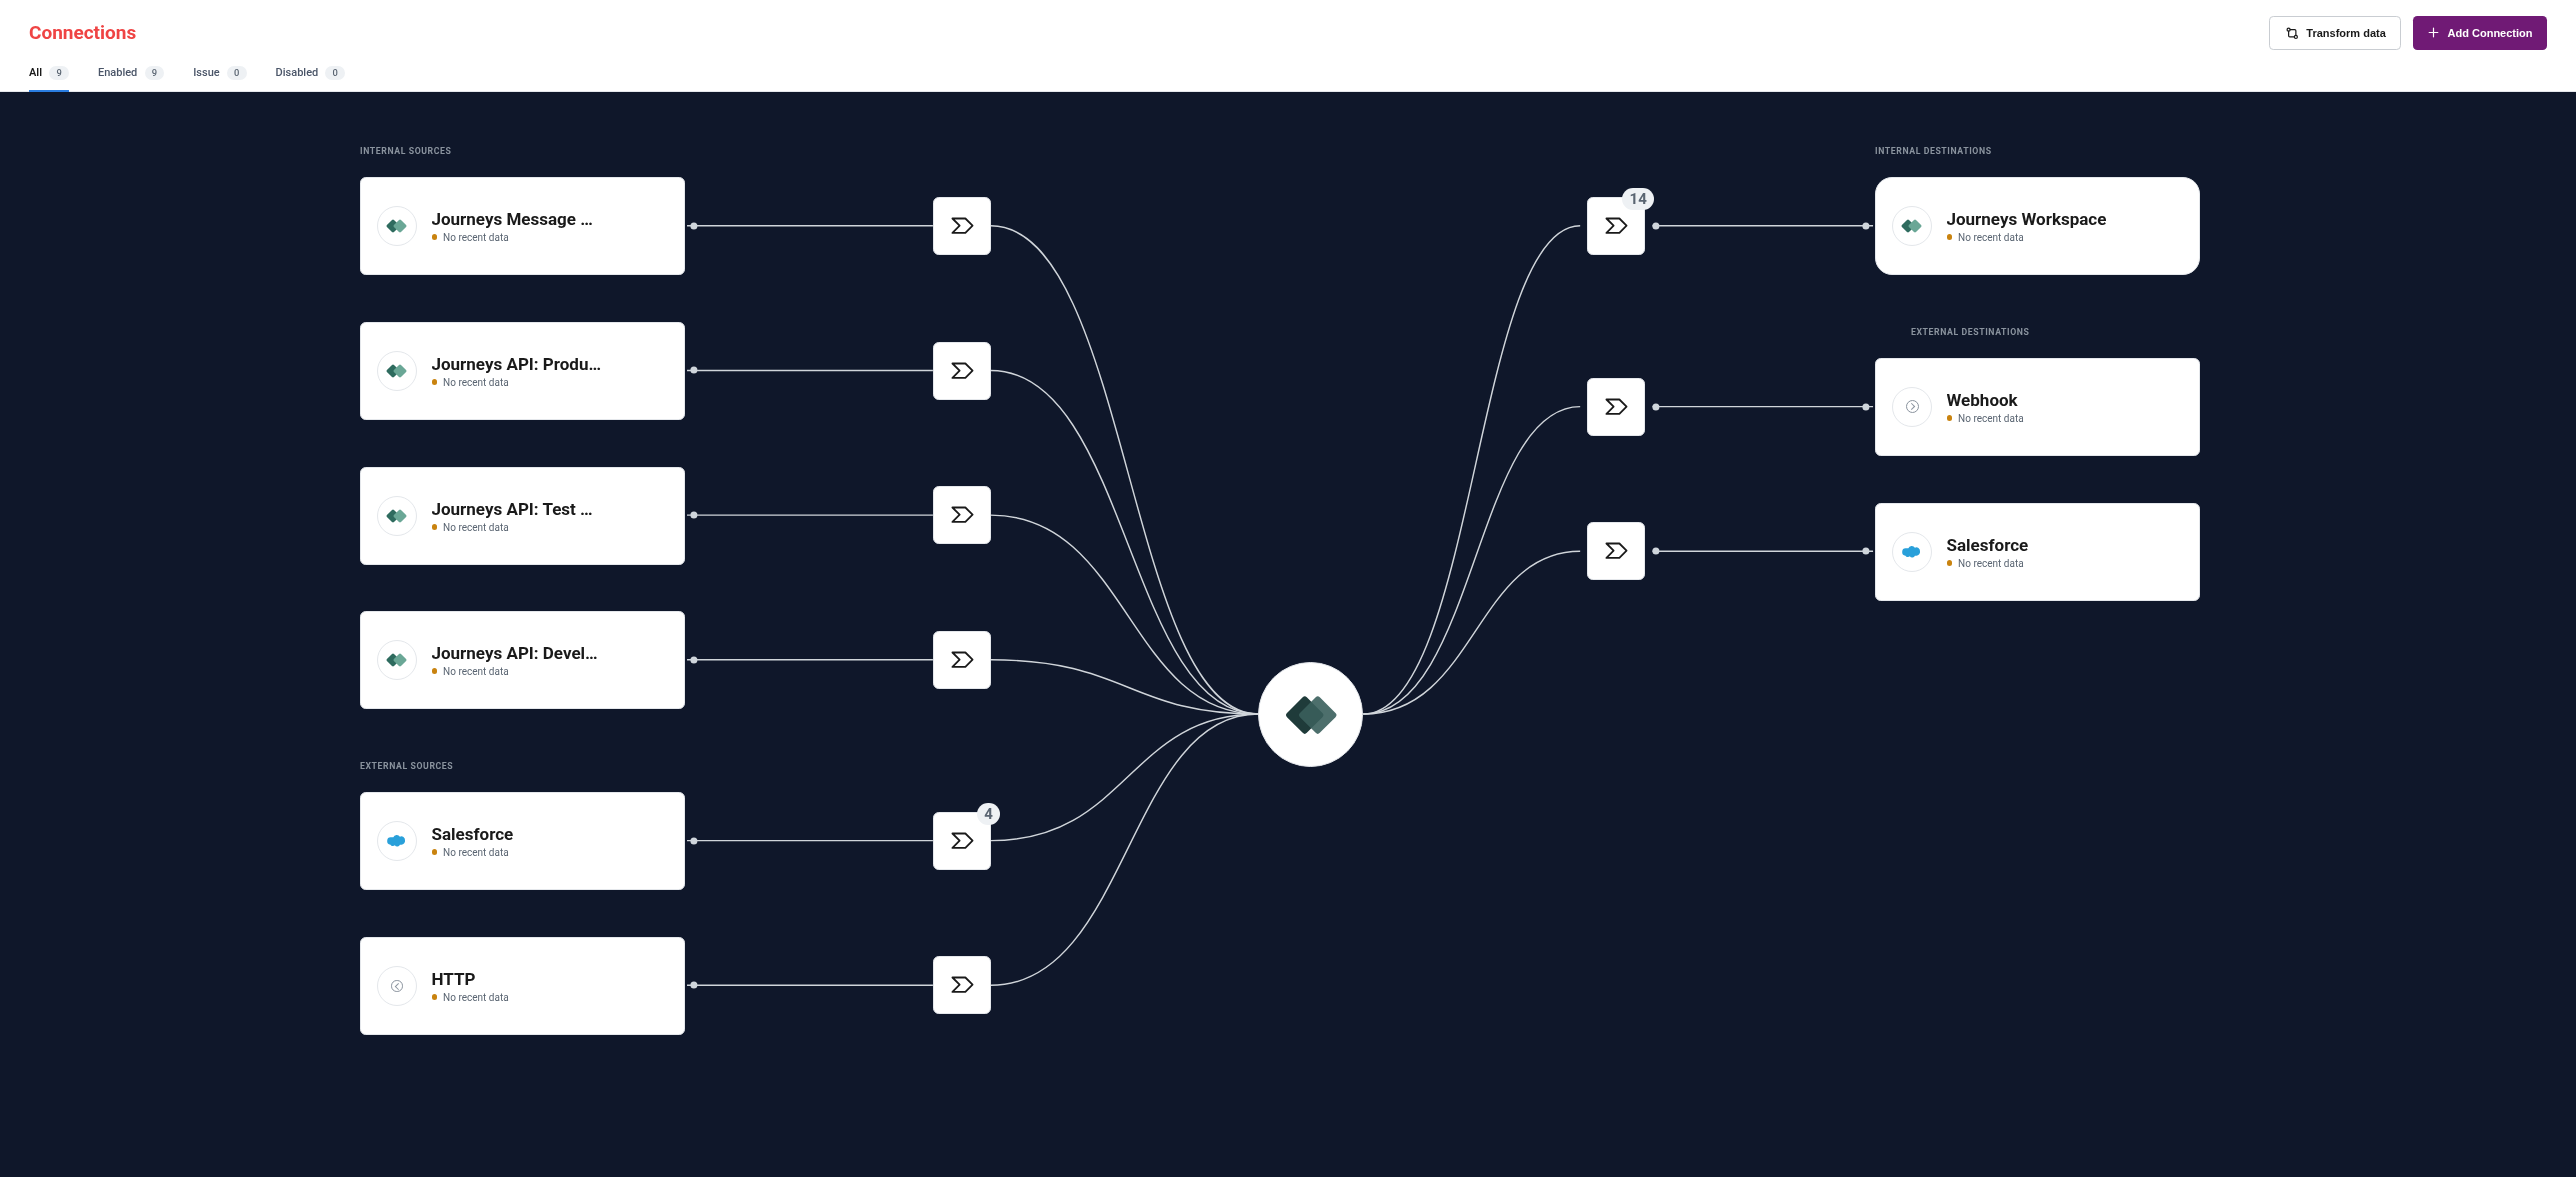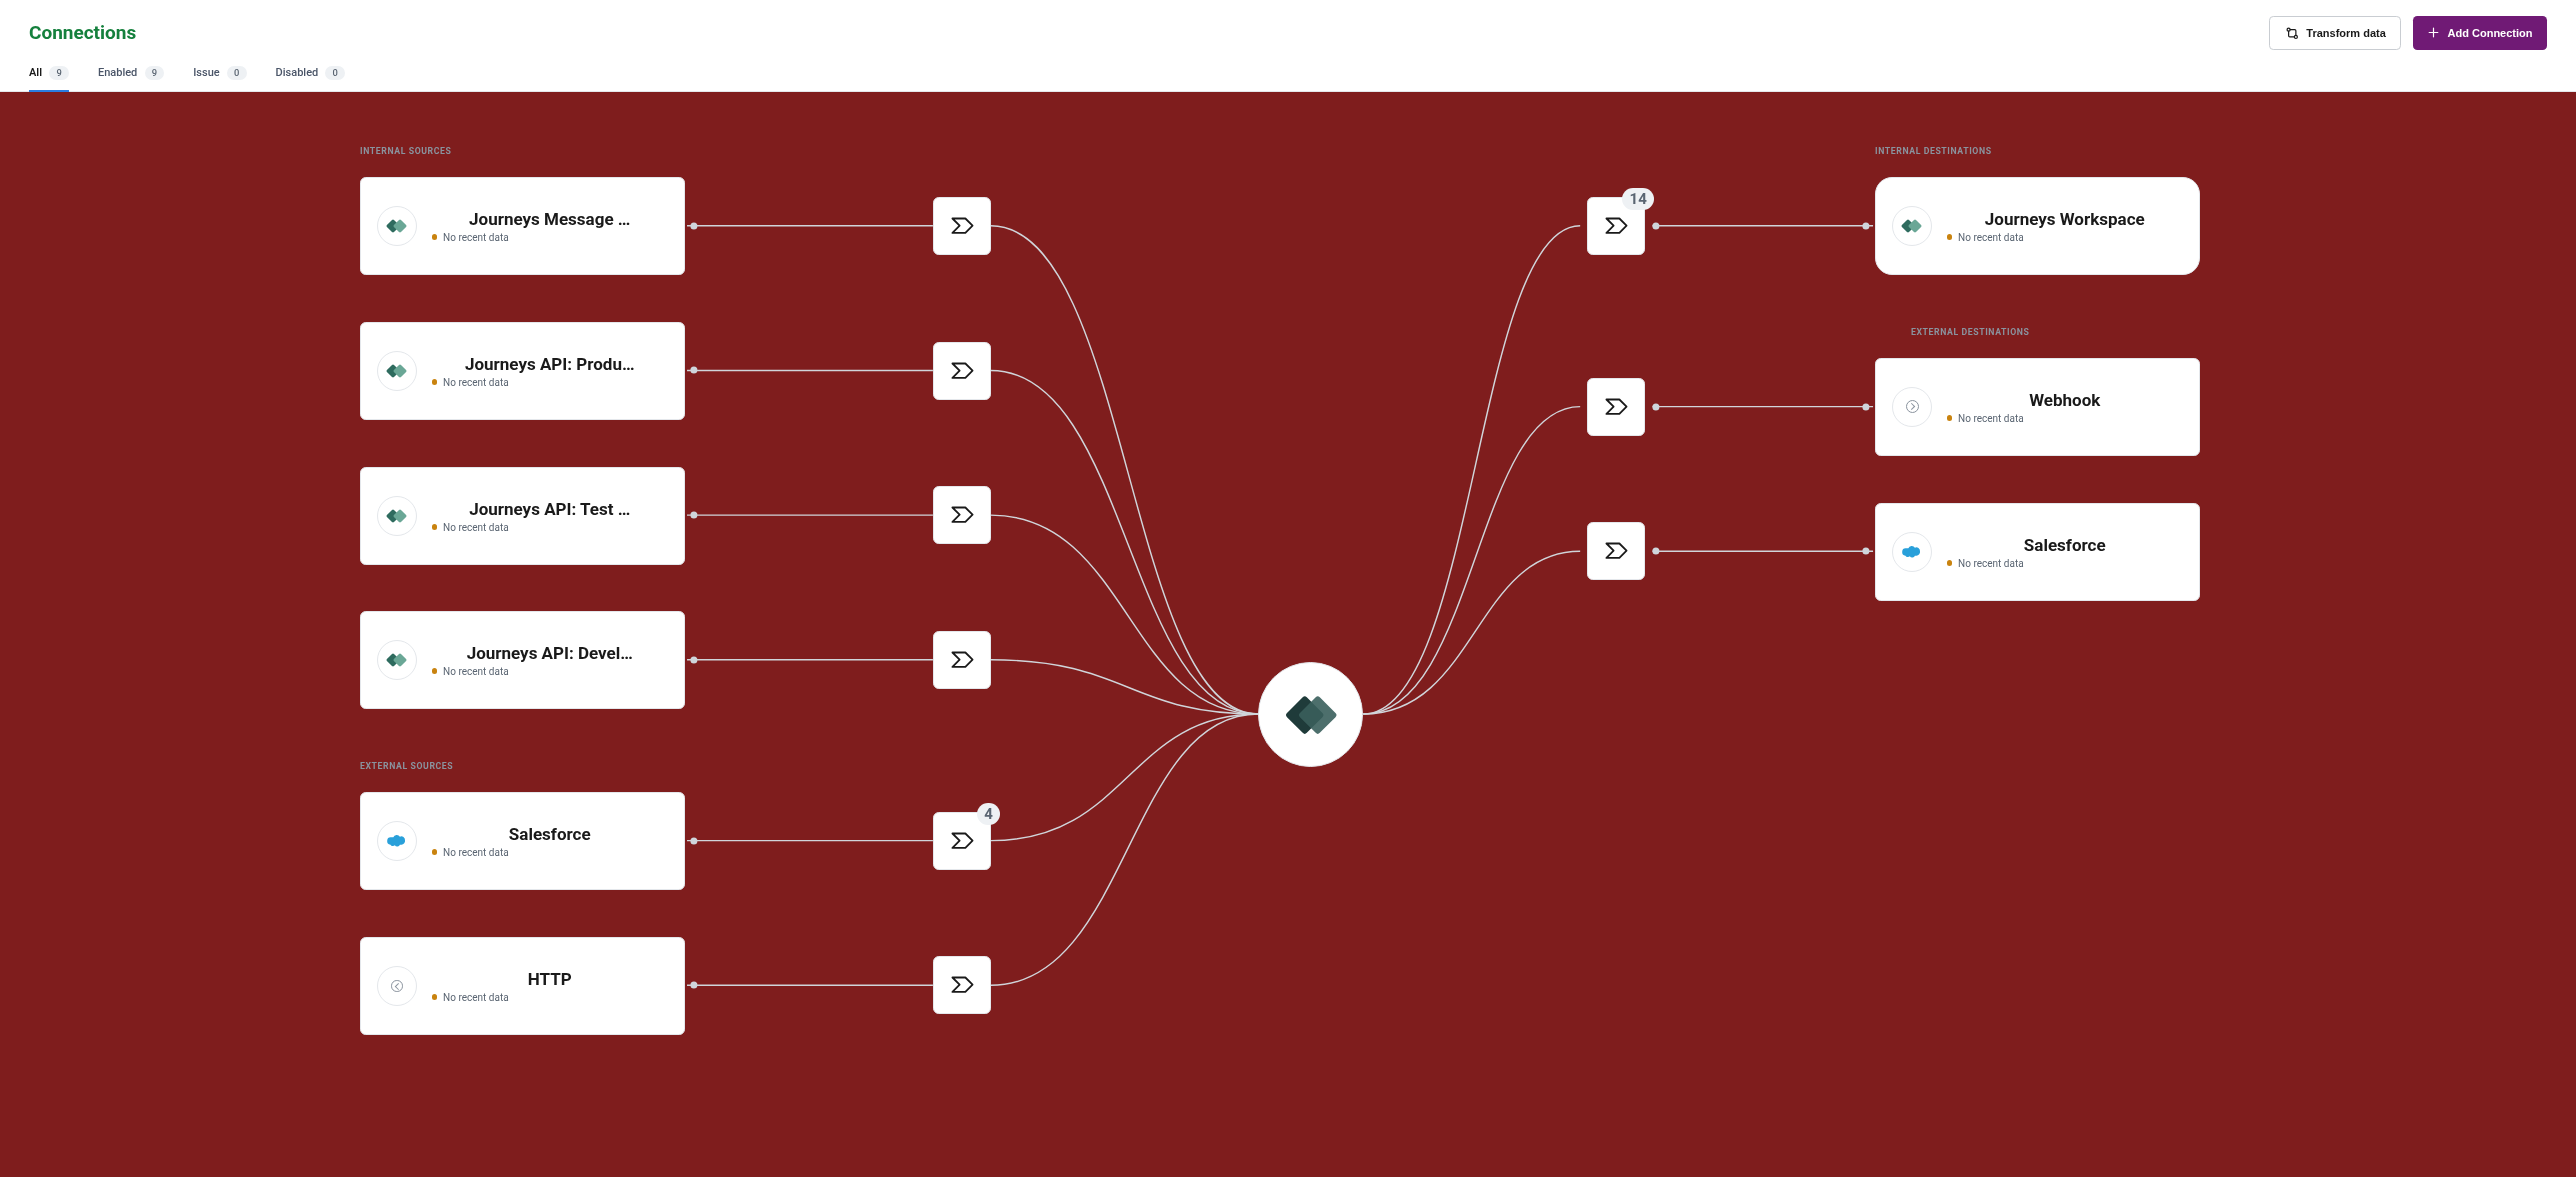--- a/index.html
+++ b/index.html
@@ -12,21 +12,21 @@
   .page { width: 100%; }
   .header {
     display: flex;
     justify-content: space-between;
     align-items: center;
     padding: 16px 29px 8.7px 29px;
   }
   .page-title {
     font-size: 19px;
     font-weight: 700;
-    color: #15803d;
+    color: #ef4444;
   }
   .header-actions { display: flex; gap: 11.6px; }
   .btn {
     display: inline-flex;
     align-items: center;
     gap: 7.2px;
     padding: 8.7px 14.5px;
     border-radius: 4.3px;
     font-size: 11px;
     font-weight: 600;
@@ -74,23 +74,22 @@
     border-radius: 722px;
     padding: 1.4px 7.2px;
     font-size: 9.4px;
     font-weight: 500;
   }
 
   .canvas {
     position: relative;
     width: 100%;
     height: 1085px;
-    background: #7f1d1d;
+    background: #0f172a;
     overflow: hidden;
-    text-align: center;
   }
 
   .section-label {
     position: absolute;
     font-size: 8.7px;
     font-weight: 700;
     letter-spacing: 0.6px;
     color: #8a939e;
   }
 

